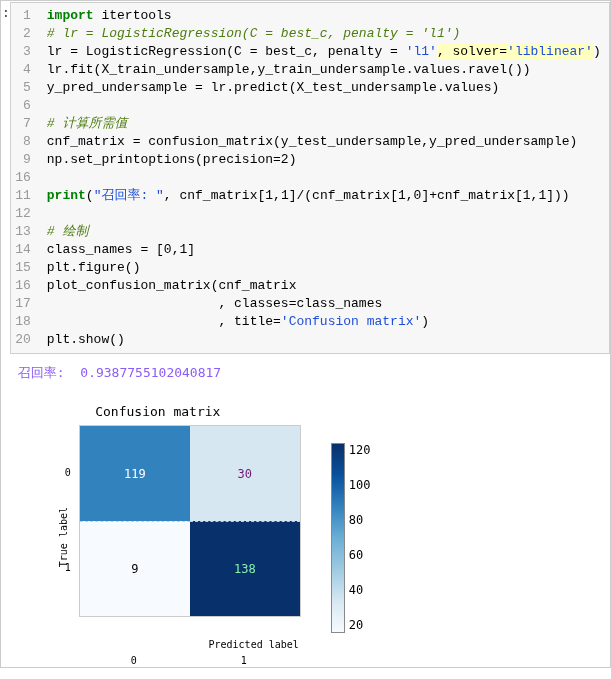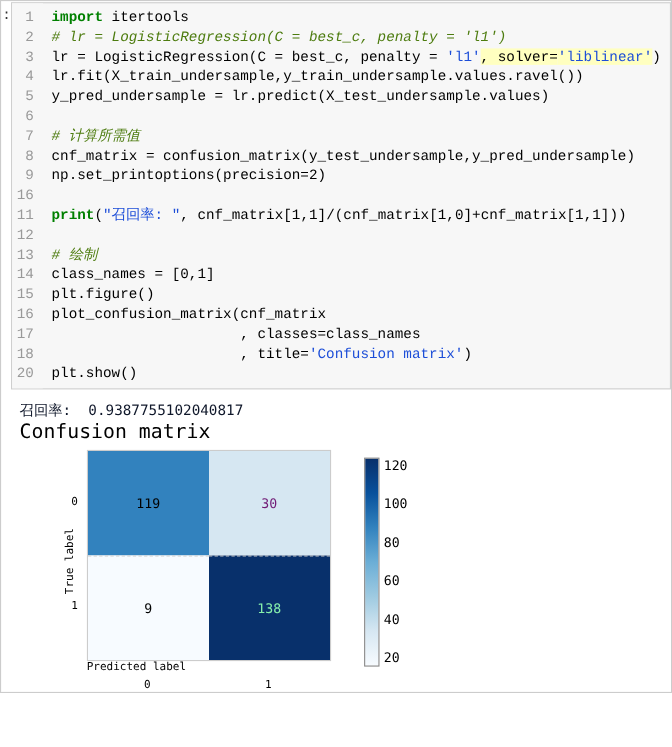--- a/index.html
+++ b/index.html
@@ -8,35 +8,35 @@
 .code-block { display: flex; border: 1px solid #cfcfcf; background: #f7f7f7; }
 .gutter { background: #f7f7f7; color: #999; text-align: right; padding: 4px 8px 4px 4px; user-select: none; min-width: 28px; }
 .gutter div { line-height: 18px; }
 .code { padding: 4px 8px; flex: 1; white-space: pre; overflow: hidden; }
 .code .line { line-height: 18px; min-height: 18px; }
 .kw { color: #008000; font-weight: bold; }
 .comment { color: #4d7c0f; font-style: italic; }
 .str { color: #1d4ed8; }
 .highlight { background: #ffffc0; }
 .output-area { padding: 10px 8px 8px 8px; font-family: Consolas, monospace; }
-.output-text { font-size: 13px; color: #0f172a; margin-bottom: 0; }
+.output-text { font-size: 13px; color: #8b5cf6; margin-bottom: 22px; }
 .chart-wrap { padding: 0 0 8px 40px; position: relative; }
-.chart-title { text-align: left; font-size: 18px; margin-left: -40px; margin-bottom: 6px; width: 280px; }
+.chart-title { text-align: center; font-size: 13px; margin-left: -40px; margin-bottom: 6px; width: 280px; }
 .chart-row { display: flex; align-items: center; }
 .ylabel { writing-mode: vertical-rl; transform: rotate(180deg); font-size: 10px; margin-right: 10px; }
 .matrix { position: relative; }
 .matrix-grid { display: grid; grid-template-columns: 110px 110px; grid-template-rows: 95px 95px; border: 1px solid #ccc; }
 .cell { display: flex; align-items: center; justify-content: center; font-size: 12px; }
-.c00 { background: #3282be; color: #000000; }
+.c00 { background: #3282be; color: #ffffff; }
 .c01 { background: #d6e7f2; color: #701a75; }
 .c10 { background: #f7fbff; color: #000; border-top: 1px dashed #ccc; }
 .c11 { background: #08306b; color: #86efac; border-top: 1px dashed #ccc; }
 .ytick { position: absolute; left: -14px; font-size: 10px; }
 .xtick { position: absolute; bottom: -16px; font-size: 10px; }
-.xlabel { text-align: left; font-size: 10px; width: 220px; }
+.xlabel { text-align: right; font-size: 10px; margin-top: 22px; width: 220px; }
 .cbar-wrap { margin-left: 30px; display: flex; }
 .cbar { width: 14px; height: 190px; background: linear-gradient(to top, #f7fbff, #d6e7f2, #9ecae1, #6baed6, #3282be, #08519c, #08306b); border: 1px solid #888; }
 .cbar-ticks { display: flex; flex-direction: column; justify-content: space-between; font-size: 12px; margin-left: 4px; height: 190px; }
 .container { display: flex; }
 .prompt-col { width: 14px; text-align: right; padding-top: 4px; color: #333; }
 </style>
 </head>
 <body>
 
 <div class="outer">

